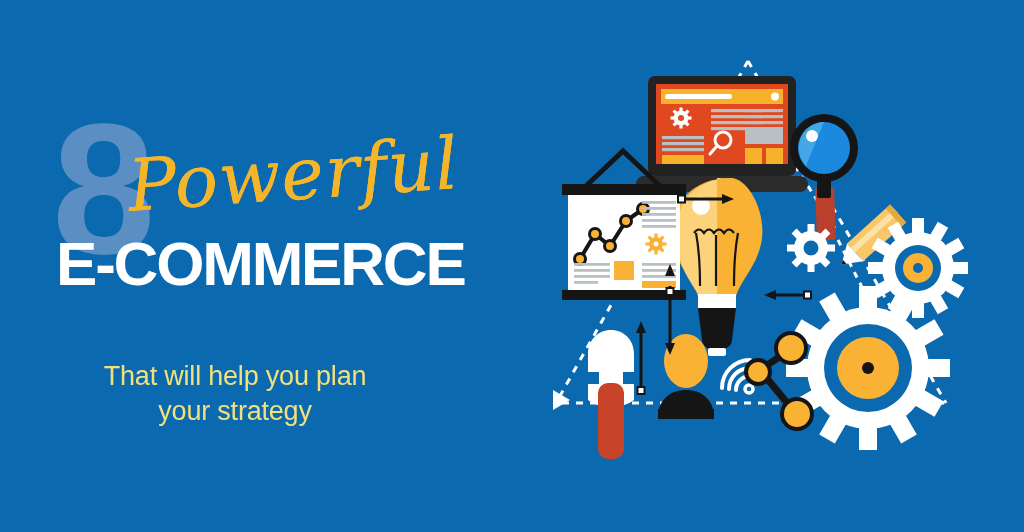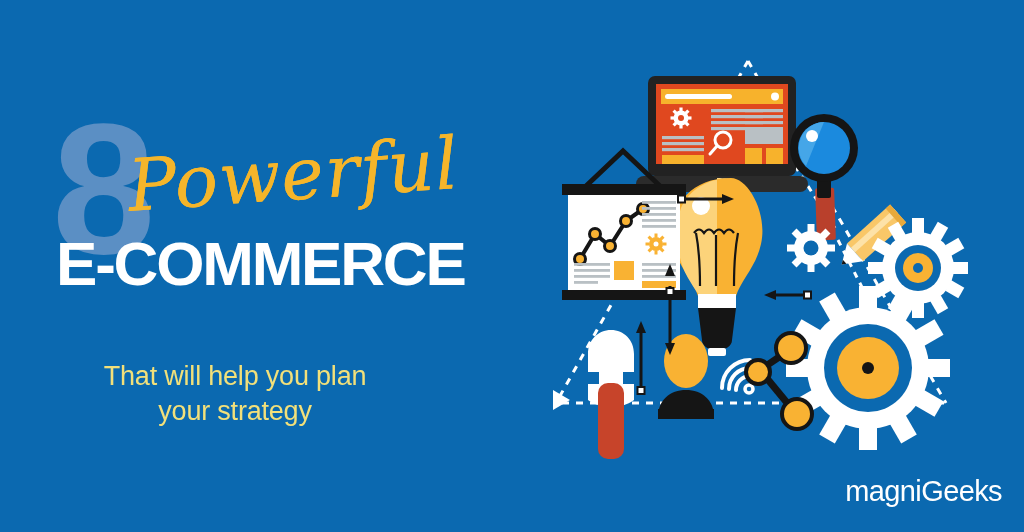--- a/index.html
+++ b/index.html
@@ -128,23 +128,20 @@
     <div id="script-word">Powerful</div>
 
     <div id="headline-1">E-COMMERCE</div>
 
 
     <div id="subtitle-1" class="subtitle-line">That will help you plan</div>
 
     <div id="subtitle-2" class="subtitle-line">your strategy</div>
   </div>
 
-  <div id="logo">
-    <span id="logo-text">magniGeeks</span>
-  </div>
 
   <div id="illustration">
     <svg width="460" height="420" viewBox="0 0 460 420" xmlns="http://www.w3.org/2000/svg">
 
       <g stroke="#ffffff" stroke-width="3" fill="none" stroke-dasharray="7 7" stroke-linecap="butt">
         <path d="M 200 13 L 8 355"></path>
         <path d="M 200 13 L 398 355"></path>
         <path d="M 14 355 L 396 355"></path>
       </g>
 

